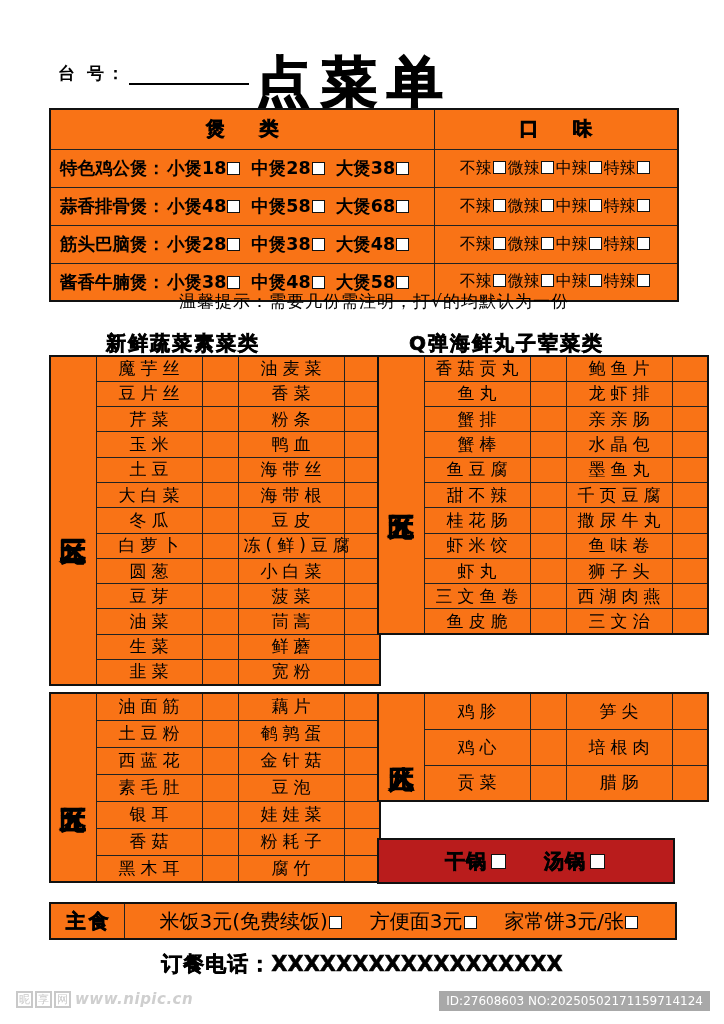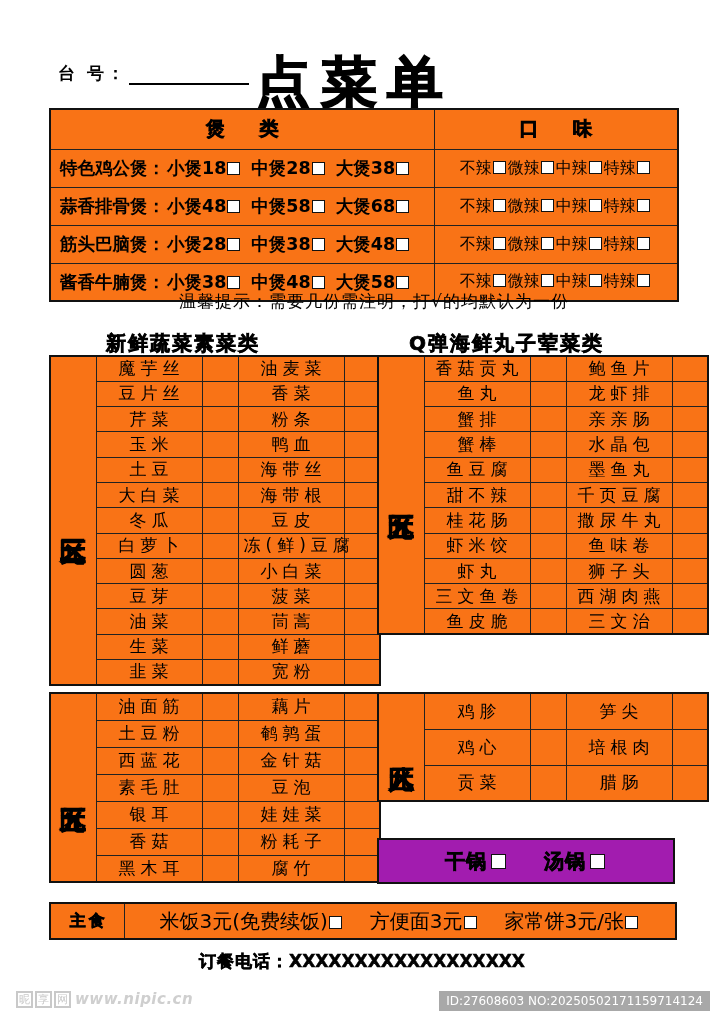--- a/index.html
+++ b/index.html
@@ -168,61 +168,61 @@
   
   #pot-box {
     position: absolute;
     left: 377px; top: 838px;
     width: 298px; height: 46px;
     border: 2.2px solid #111;
     display: flex;
     align-items: center;
     justify-content: center;
     gap: 36px;
-    background: #a21caf;
+    background: #b91c1c;
   }
   .pot-opt {
     font-size: 20px;
     font-weight: 900;
     letter-spacing: 1px;
     -webkit-text-stroke: 0.7px #000;
     white-space: nowrap;
     color: #000;
   }
   .pot-opt .chk { width: 15px; height: 15px; margin-left: 4px; }
 
   
   #staple-table {
     position: absolute;
     left: 49px; top: 902px;
     width: 628px;
   }
   #staple-table td { height: 36px; }
   #staple-label {
     width: 74px;
-    font-size: 16px;
+    font-size: 20px;
     font-weight: 900;
     letter-spacing: 3px;
     text-indent: 3px;
     -webkit-text-stroke: 0.6px #000;
   }
   #staple-items {
     font-size: 20px;
     letter-spacing: 0px;
     white-space: nowrap;
   }
   #staple-items .s-opt { margin: 0 13px; }
 
   
   .phone {
     position: absolute;
     left: 0; top: 950px;
     width: 724px;
     text-align: center;
-    font-size: 17px;
+    font-size: 21px;
     font-weight: 900;
     letter-spacing: 1px;
     color: #000;
     -webkit-text-stroke: 0.5px #000;
   }
   .phone .num { letter-spacing: 0px; }
 
   
   #footer {
     position: absolute;

